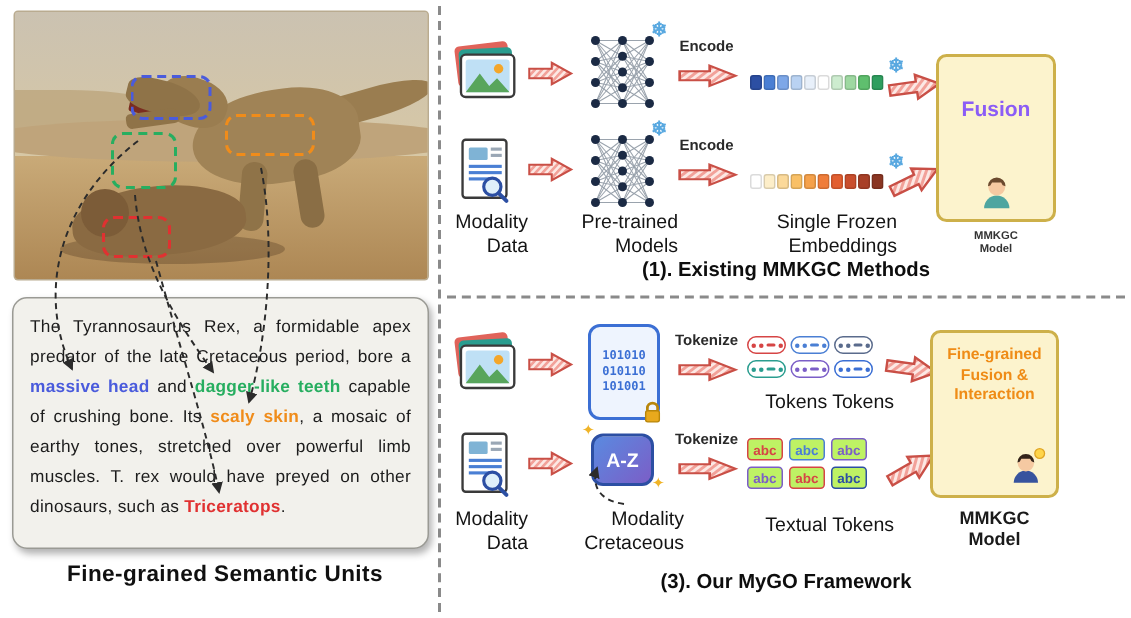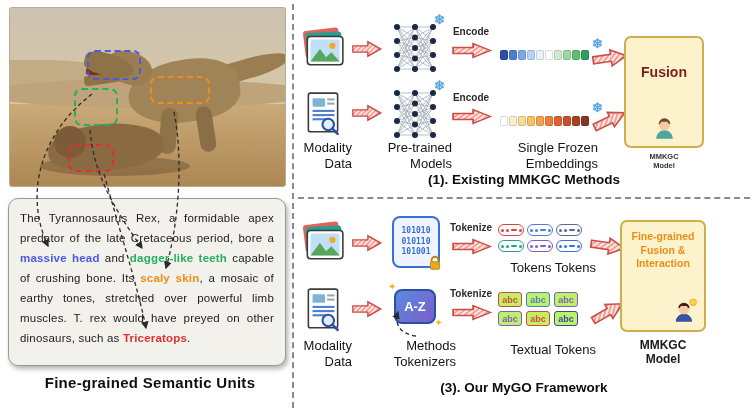--- a/index.html
+++ b/index.html
@@ -46,27 +46,27 @@
   .arrow{position:absolute;overflow:visible}
   .lbl{position:absolute;text-align:right;font-size:13px;font-weight:400;color:#141414;line-height:1.2}
   .small-lbl{position:absolute;text-align:center;font-size:10px;font-weight:700;color:#2a2a2a}
   .sec-caption{position:absolute;left:296px;width:456px;text-align:center;font-size:13.5px;font-weight:700;color:#0d0d0d}
   .flake{position:absolute;color:#58a8e0;font-size:13px;font-weight:700;z-index:4}
   .embar{position:absolute;display:flex;gap:1px}
   .seg{display:inline-block;width:8px;height:10px;border-radius:2px;border:1px solid rgba(0,0,0,.14)}
   .nn{position:absolute}
 
   .fusion-box{position:absolute;background:#fcf3cd;border:2px solid #cdb04a;border-radius:7px;z-index:2}
-  .fusion-label{color:#7f1d1d;font-weight:700;font-size:14px;text-align:center;margin-top:26px}
+  .fusion-label{color:#8b5cf6;font-weight:700;font-size:14px;text-align:center;margin-top:26px}
   .fine-label{color:#ef8c17;font-weight:700;font-size:10.5px;line-height:1.3;text-align:center;padding:8px 5px 0}
   .model-sm{position:absolute;text-align:center;font-size:7.5px;font-weight:700;color:#333;line-height:1.25}
   .model-lg{position:absolute;text-align:center;font-size:12px;font-weight:700;color:#1a1a1a;line-height:1.2}
   .person{position:absolute;z-index:3}
 
-  .tok-binary{position:absolute;width:48px;height:52px;border:2px solid #3b6fd4;border-radius:8px;
+  .tok-binary{position:absolute;width:48px;height:64px;border:2px solid #3b6fd4;border-radius:8px;
               background:#eef4fe;display:flex;align-items:center;justify-content:center}
   .bin-text{font-family:"DejaVu Sans Mono",monospace;font-size:8px;line-height:1.35;color:#3b6fd4;
             font-weight:700;white-space:pre-line;text-align:center}
   .lock{position:absolute;right:-5px;bottom:-5px;width:16px;height:16px}
   .tok-az{position:absolute;width:50px;height:48px;display:flex;align-items:center;justify-content:center}
   .az-box{background:linear-gradient(135deg,#5a8ae0,#7b5ec7);color:#fff;font-weight:700;font-size:13px;
           padding:8px 8px;border-radius:8px;border:2px solid #2c4fa3}
   .sparkle{position:absolute;color:#f0b428;font-size:10px}
   .s1{left:-2px;top:-1px}.s2{right:-3px;bottom:2px}
 
@@ -438,16 +438,16 @@
   </div>
   <svg class="person" viewBox="0 0 24 24" style="left:672px;top:298px;width:26px;height:26px">
     <circle cx="19.5" cy="4" r="3" fill="#ffd54a" stroke="#e0a524" stroke-width="0.8"></circle>
     <path d="M3.5 22 a7.5 7.5 0 0 1 15 0 Z" fill="#37539e"></path>
     <circle cx="11" cy="10" r="5" fill="#f5c9a2"></circle>
     <path d="M5.8 9.5 a5.2 5.2 0 0 1 10.4 0 l-1.7 -0.7 -0.9 -1.5 -5.4 0 -1 1.7 Z" fill="#33231a"></path>
   </svg>
   <div class="model-lg" style="left:630px;top:338px;width:66px">MMKGC Model</div>
 
   <div class="lbl" style="left:296px;top:338px;width:56px">Modality Data</div>
-  <div class="lbl" style="left:378px;top:338px;width:78px">Methods Tokenizers</div>
+  <div class="lbl" style="left:378px;top:338px;width:78px">Modality Cretaceous</div>
   <div class="sec-caption" style="top:380px">(3). Our MyGO Framework</div>
 
 </div>
 
 </body></html>

